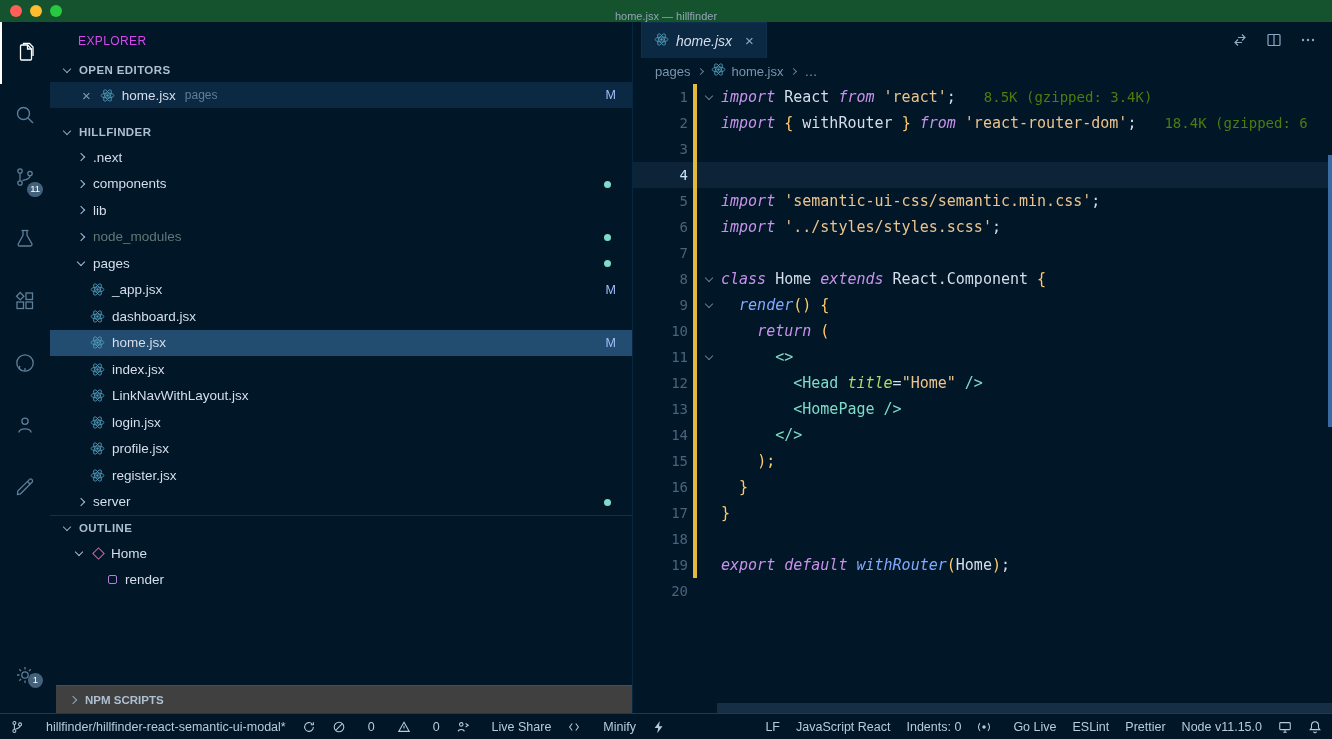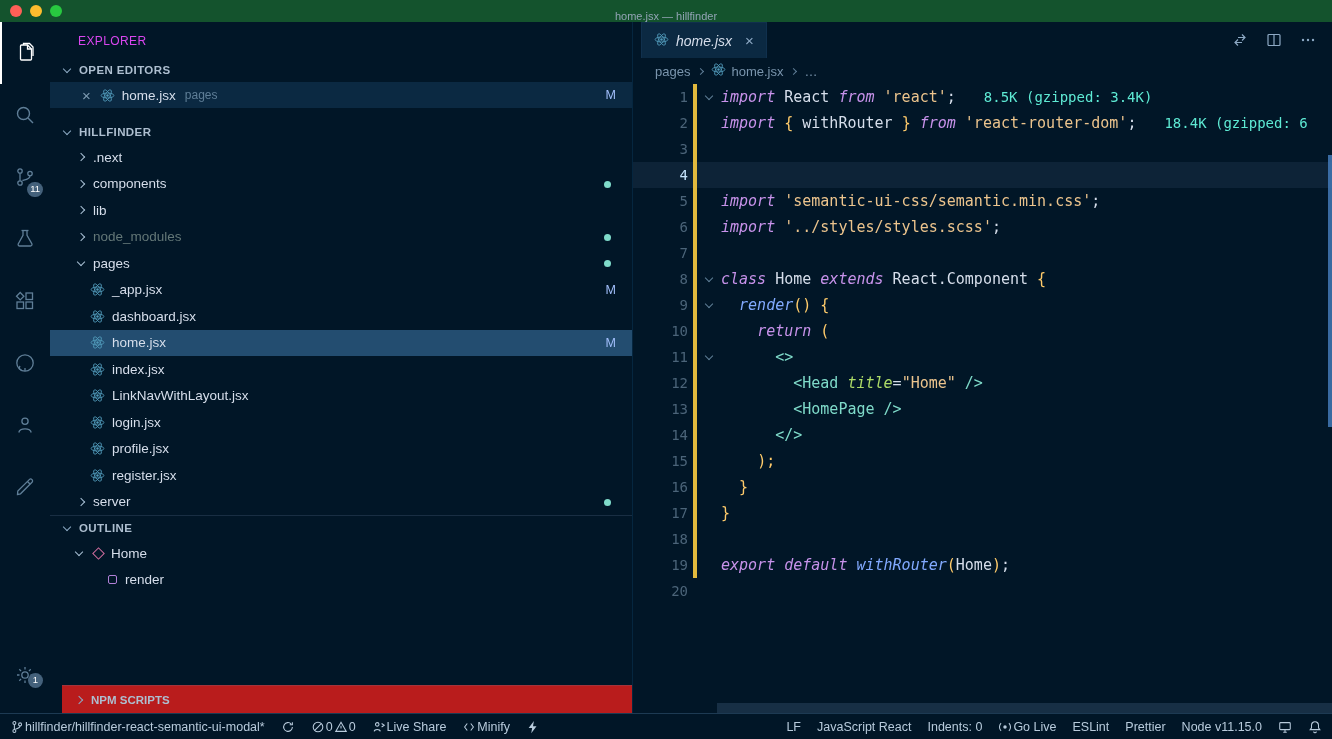--- a/index.html
+++ b/index.html
@@ -44,21 +44,21 @@
   .trow .chev{margin-right:9px;border-color:#a8bfd4;}
   .trow .ficon{margin-right:7px;display:flex;}
   .trow.sel{background:#234d70;}
   .trow.dim .t-label{color:#637777;}
   .tdot{position:absolute;right:21px;top:10px;width:7px;height:7px;border-radius:50%;background:#7fdbca;}
   .tbadge{position:absolute;right:16px;color:#a2bffc;font-size:12.5px;}
   .outline-sec{border-top:1px solid rgba(99,119,153,0.25);}
   .sym{display:inline-block;flex:none;margin-right:8px;}
   .sym-class{width:9px;height:9px;border:1.6px solid #d16d9e;transform:rotate(45deg);}
   .sym-method{width:9px;height:9px;border:1.6px solid #b180d7;border-radius:2px;}
-  .npm{position:absolute;left:12px;right:0;bottom:0;height:28px;border-top:1px solid rgba(99,119,153,0.25);display:flex;align-items:center;padding-left:14px;font-size:11.5px;font-weight:bold;color:#aebfd0;background:#b91c1c;cursor:pointer;}
+  .npm{position:absolute;left:6px;right:0;bottom:0;height:28px;border-top:1px solid rgba(99,119,153,0.25);display:flex;align-items:center;padding-left:14px;font-size:11.5px;font-weight:bold;color:#aebfd0;background:#404040;cursor:pointer;}
   .npm .chev{margin-right:9px;}
 
   
   .editor{flex:1;display:flex;flex-direction:column;min-width:0;background:#011627;position:relative;}
   .tabbar{height:36px;flex:none;display:flex;align-items:stretch;background:#011627;}
   .tab{margin-left:8px;display:flex;align-items:center;gap:7px;padding:0 12px;background:#0b2942;color:#d6deeb;font-size:14px;cursor:pointer;border:1px solid #10304d;border-bottom:none;}
   .tab-label{font-style:italic;}
   .tab-close{color:#8da9c4;font-size:15px;margin-left:6px;cursor:pointer;}
   .tab-actions{margin-left:auto;display:flex;align-items:center;gap:18px;color:#8da9c4;padding-right:16px;}
   .tab-actions span{display:flex;cursor:pointer;}
@@ -69,36 +69,36 @@
   .code-area{flex:1;position:relative;overflow:hidden;font-family:"DejaVu Sans Mono",monospace;}
   .cl{display:flex;height:26px;position:relative;}
   .cl.cur{background:rgba(128,160,194,0.10);}
   .ln{flex:none;width:55px;text-align:right;color:#4b6479;font-size:14px;line-height:26px;user-select:none;}
   .cl.cur .ln{color:#c5e4fd;}
   .gm{flex:none;width:4px;margin-left:5px;}
   .gm.mod{background:#e2b93d;}
   .fd{flex:none;width:24px;display:flex;align-items:center;justify-content:center;}
   .fd .chev{border-color:#5f7e97;}
   .ct{white-space:pre;font-size:15px;line-height:26px;}
-  .cost{margin-left:28px;color:#5eead4;font-size:14px;line-height:26px;white-space:pre;}
+  .cost{margin-left:28px;color:#4d7c0f;font-size:14px;line-height:26px;white-space:pre;}
   .kw{color:#c792ea;font-style:italic;}
   .pl{color:#d6deeb;}
   .str{color:#ecc48d;}
   .fn{color:#82aaff;font-style:italic;}
   .tag{color:#7fdbca;}
   .at{color:#addb67;font-style:italic;}
   .pu{color:#ffcb6b;}
   .vthumb{position:absolute;right:0;top:71px;width:4px;height:272px;background:rgba(67,121,183,0.85);}
   .hthumb{position:absolute;bottom:0;left:84px;right:0;height:10px;background:rgba(84,116,148,0.28);}
 
   
   .sb{height:26px;flex:none;display:flex;align-items:center;background:#011627;border-top:1px solid #1d3a53;font-size:12.5px;color:#b8cbdc;padding:0 10px;}
   .sb-left,.sb-right{display:flex;align-items:center;gap:16px;}
   .sb-right{margin-left:auto;}
-  .sb-item{display:flex;align-items:center;gap:1px;white-space:nowrap;cursor:pointer;}
+  .sb-item{display:flex;align-items:center;gap:22px;white-space:nowrap;cursor:pointer;}
   .sb-item svg{display:block;}
 </style>
 </head>
 <body>
 
 <div class="window">
 
   <div class="titlebar">
     <div class="lights">
       <span class="light red"></span>

